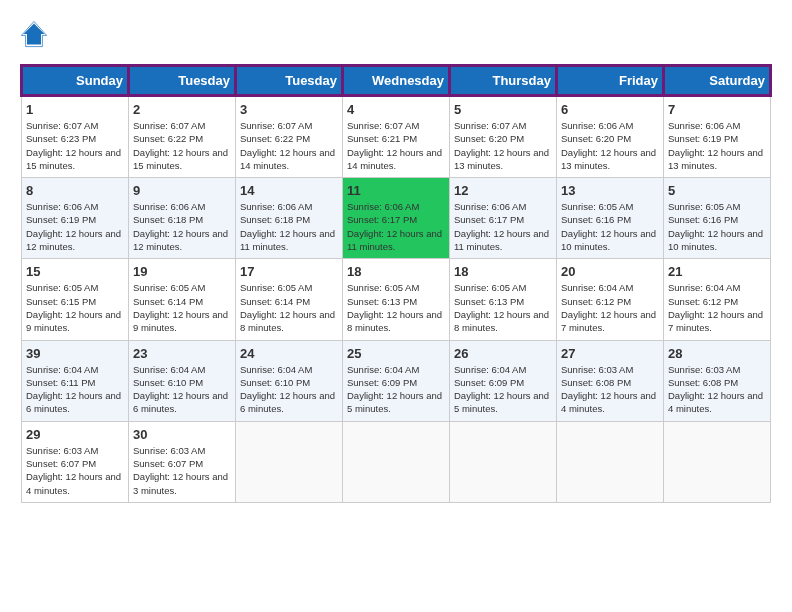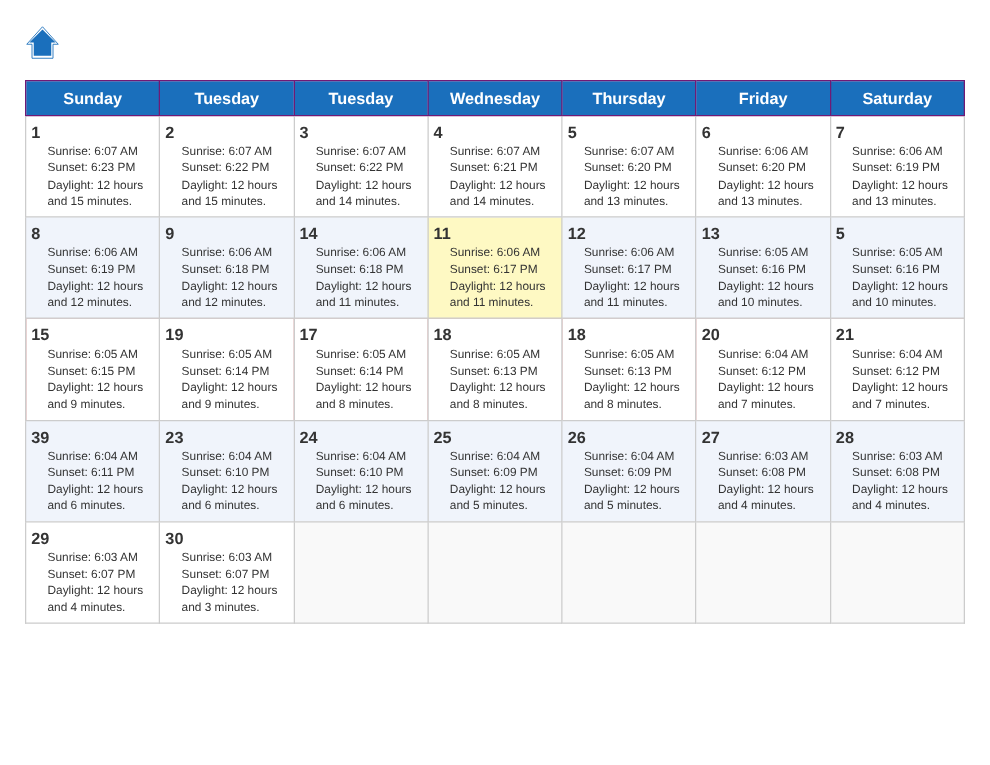--- a/index.html
+++ b/index.html
@@ -41,22 +41,22 @@
       width: 100%;
       border-collapse: collapse;
       table-layout: fixed;
     }
     .calendar-table th {
       background-color: #1a6fbc;
       color: #fff;
       font-size: 13px;
       font-weight: bold;
       padding: 6px 4px;
-      text-align: center;
-      border: 1px solid #701a75;
+      text-align: right;
+      border: 3px solid #701a75;
     }
     .calendar-table td {
       vertical-align: top;
       padding: 5px 4px;
       border: 1px solid #ccc;
       font-size: 10px;
       color: #333;
       height: 80px;
       background: #fff;
     }
@@ -69,21 +69,20 @@
     .day-num {
       font-size: 13px;
       font-weight: bold;
       display: block;
       margin-bottom: 2px;
     }
     .day-info {
       font-size: 9.5px;
       line-height: 1.4;
       color: #333;
-      margin-left: 13px;
     }
     .empty-cell {
       background: #f9f9f9 !important;
     }
   </style>
 </head>
 <body>
 
 <div class="header">
   <div class="logo">
@@ -187,21 +186,21 @@
         </div>
       </td>
         <td style="background: rgb(240, 244, 251);">
         <span class="day-num">14</span>
         <div class="day-info">
           Sunrise: 6:06 AM<br>
           Sunset: 6:18 PM<br>
           Daylight: 12 hours and 11 minutes.
         </div>
       </td>
-        <td style="background: #fef9c3;">
+        <td style="background: #22c55e;">
         <span class="day-num">11</span>
         <div class="day-info">
           Sunrise: 6:06 AM<br>
           Sunset: 6:17 PM<br>
           Daylight: 12 hours and 11 minutes.
         </div>
       </td>
         <td style="background: rgb(240, 244, 251);">
         <span class="day-num">12</span>
         <div class="day-info">

